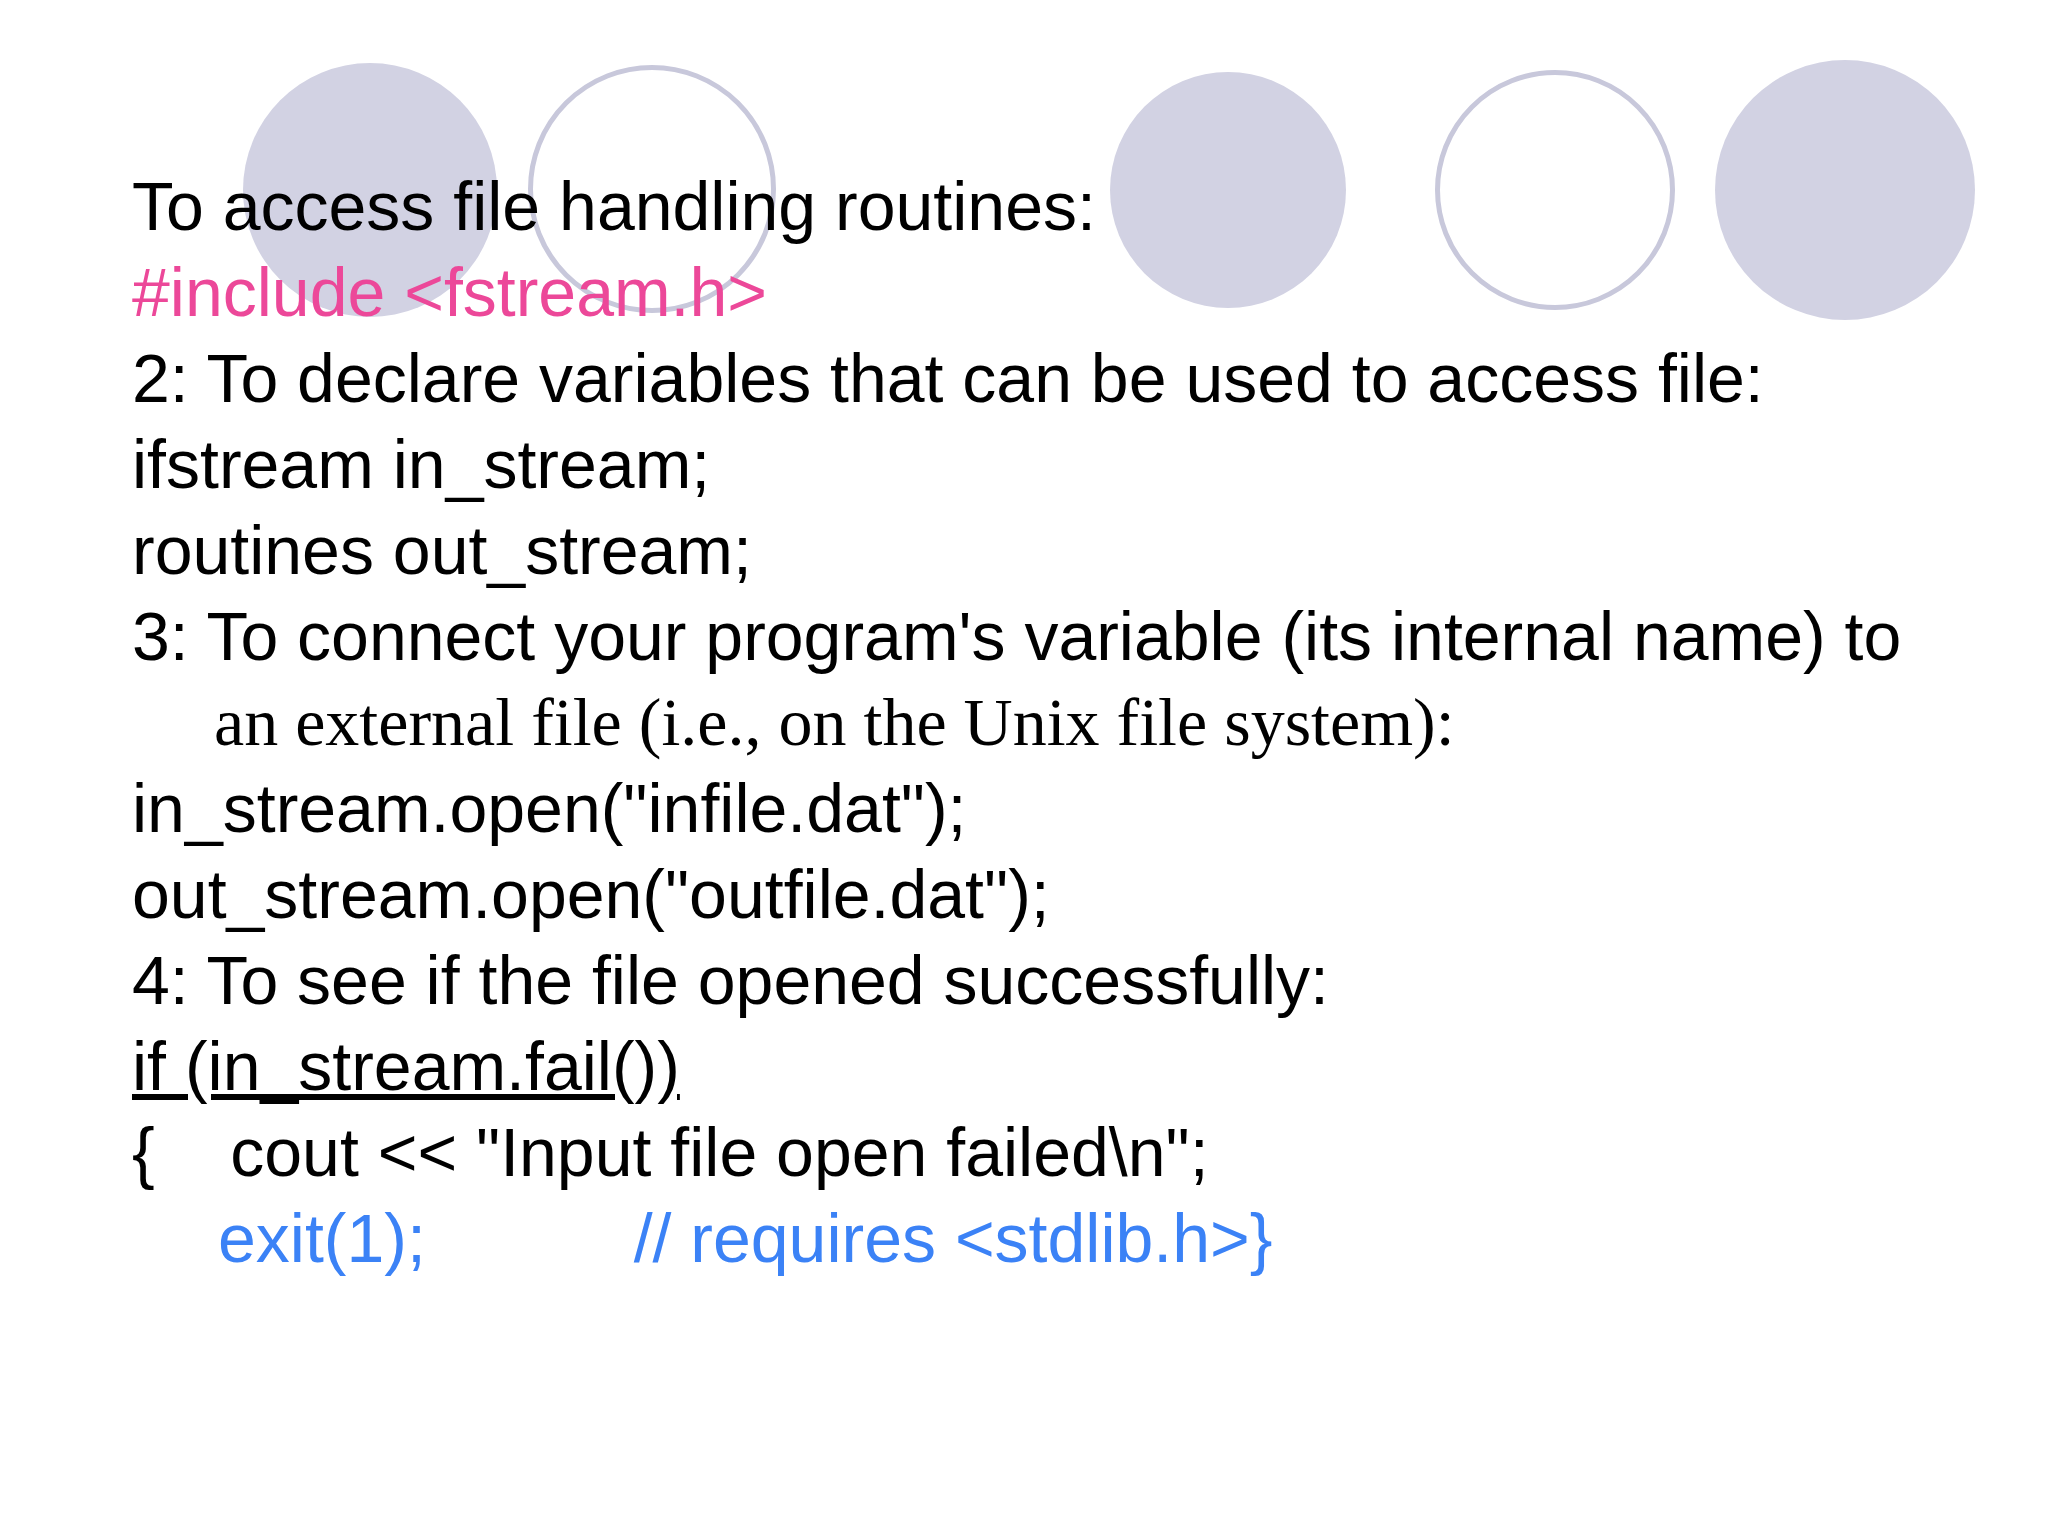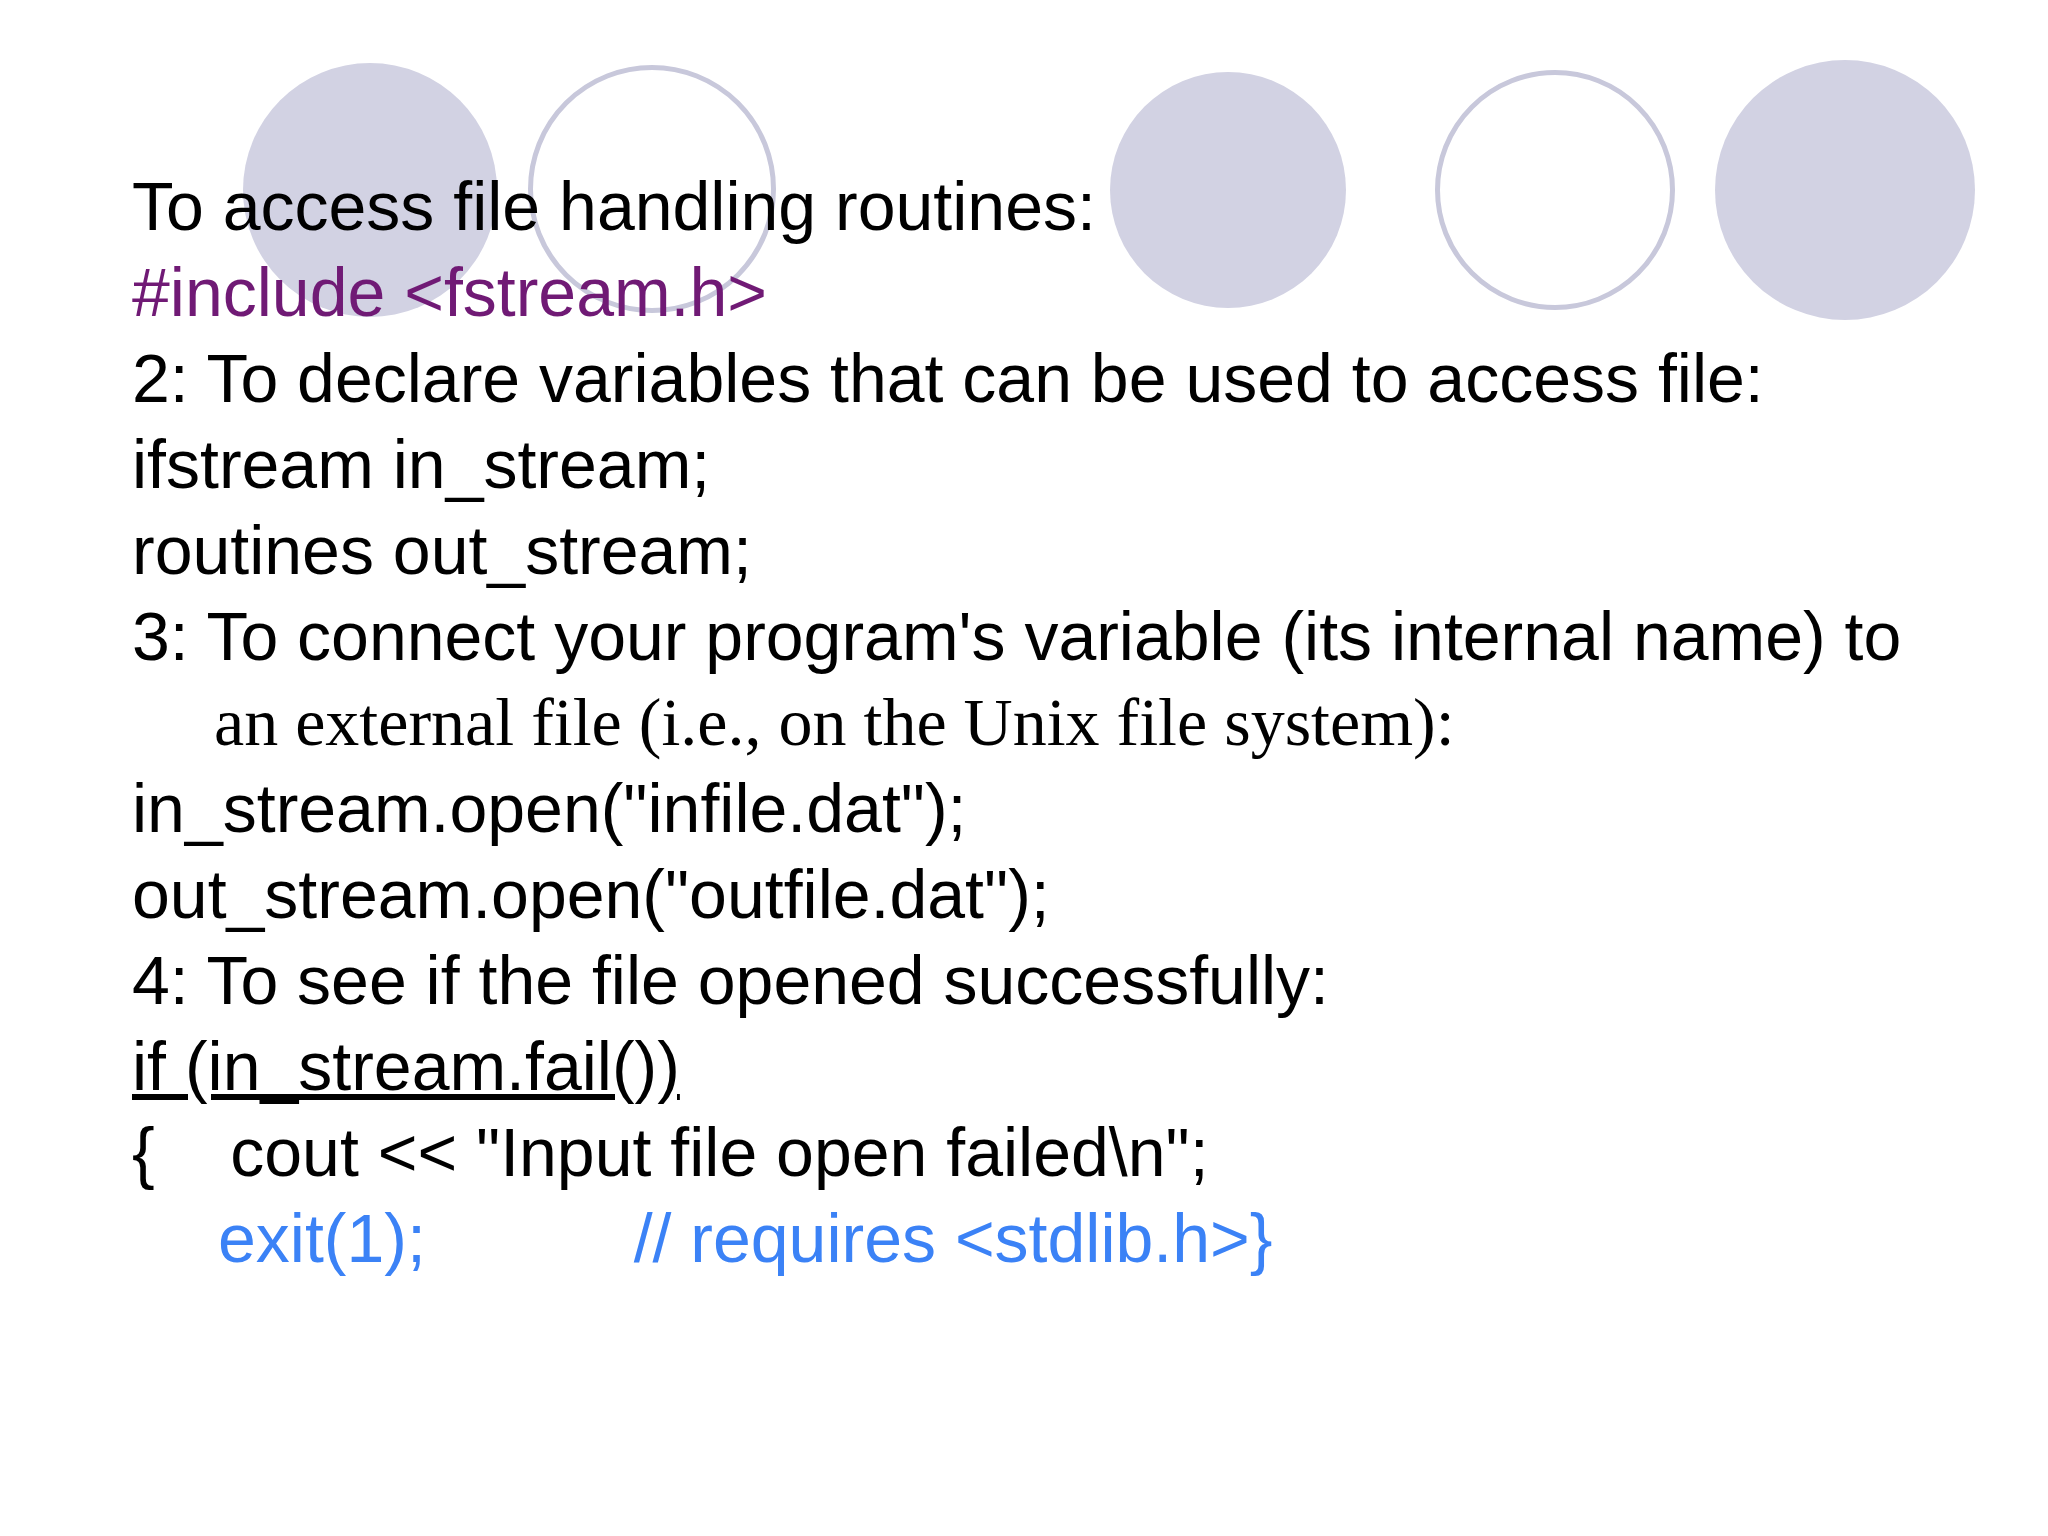--- a/index.html
+++ b/index.html
@@ -46,21 +46,21 @@
 <div class="slide">
   <div class="decoration-layer">
       <div class="circle" style="left: 243px; top: 63px; width: 254px; height: 254px; background: rgb(210, 210, 227);"></div>
       <div class="circle" style="left: 528px; top: 65px; width: 248px; height: 248px; border: 5px solid rgb(200, 200, 219); background: transparent;"></div>
       <div class="circle" style="left: 1110px; top: 72px; width: 236px; height: 236px; background: rgb(210, 210, 227);"></div>
       <div class="circle" style="left: 1435px; top: 70px; width: 240px; height: 240px; border: 5px solid rgb(200, 200, 219); background: transparent;"></div>
       <div class="circle" style="left: 1715px; top: 60px; width: 260px; height: 260px; background: rgb(210, 210, 227);"></div>
     </div>
   <div class="text-block">
       <div class="text-line" style="padding-left: 0px; color: rgb(0, 0, 0);">To access file handling routines:</div>
-      <div class="text-line" style="padding-left: 0px; color: #701a75;">#include &lt;fstream.h&gt;</div>
+      <div class="text-line" style="padding-left: 0px; color: #ec4899;">#include &lt;fstream.h&gt;</div>
       <div class="text-line" style="padding-left: 0px; color: rgb(0, 0, 0);">2: To declare variables that can be used to access file:</div>
       <div class="text-line" style="padding-left: 0px; color: rgb(0, 0, 0);">ifstream in_stream;</div>
       <div class="text-line" style="padding-left: 0px; color: rgb(0, 0, 0);">routines out_stream;</div>
       <div class="text-line" style="padding-left: 0px; color: rgb(0, 0, 0);">3: To connect your program's variable (its internal name) to</div>
       <div class="text-line" style="padding-left: 82px; color: rgb(0, 0, 0); font-family: Liberation Serif, serif;">an external file (i.e., on the Unix file system):</div>
       <div class="text-line" style="padding-left: 0px; color: rgb(0, 0, 0);">in_stream.open("infile.dat");</div>
       <div class="text-line" style="padding-left: 0px; color: rgb(0, 0, 0);">out_stream.open("outfile.dat");</div>
       <div class="text-line" style="padding-left: 0px; color: rgb(0, 0, 0);">4: To see if the file opened successfully:</div>
       <div class="text-line" style="padding-left: 0px; color: rgb(0, 0, 0); text-decoration: underline;">if (in_stream.fail())</div>
       <div class="text-line" style="padding-left: 0px; color: rgb(0, 0, 0);">{    cout &lt;&lt; "Input file open failed\n";</div>

